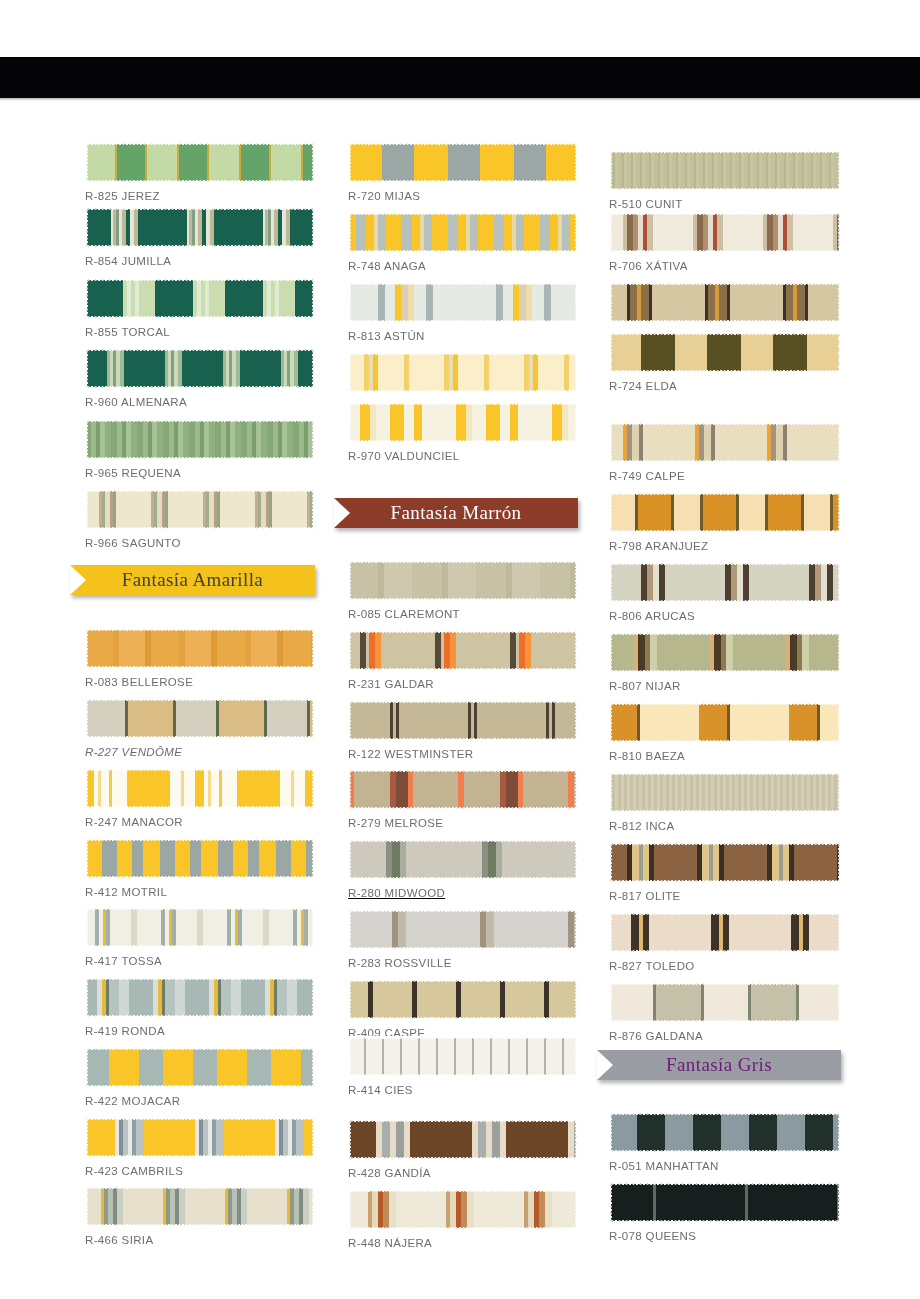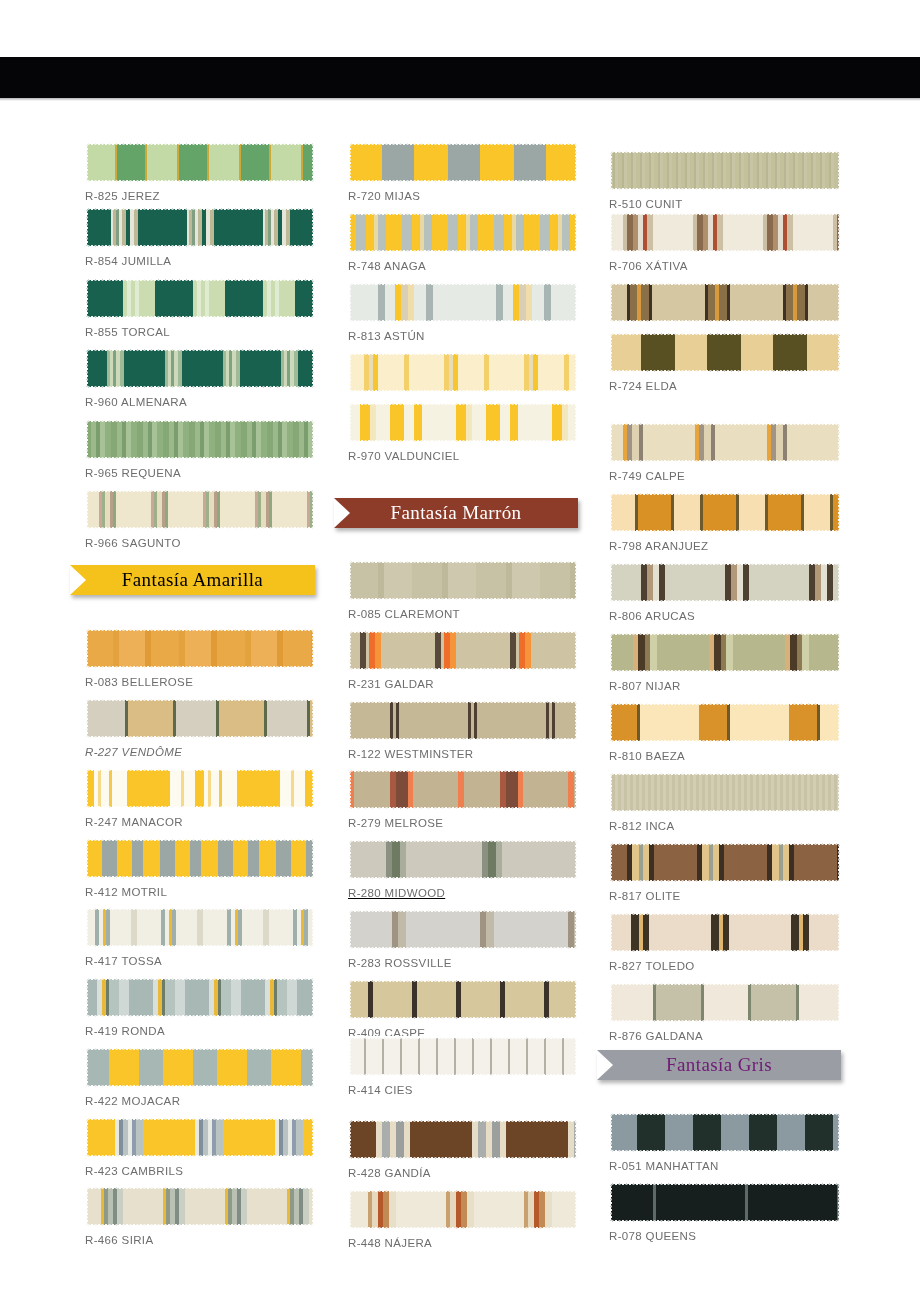--- a/index.html
+++ b/index.html
@@ -108,21 +108,21 @@
     font-size:19px;letter-spacing:.4px;
     box-shadow:2px 3px 4px rgba(0,0,0,.30);
   }
   
   .banner .body::before{
     content:"";position:absolute;left:0;top:0;
     width:16px;height:30px;background:#ffffff;
     clip-path:polygon(0 0,100% 50%,0 100%);
   }
   .banner-amarilla{left:70px;top:566px;width:245px;}
-  .banner-amarilla .body{background:#F5C11B;color:#000000;}
+  .banner-amarilla .body{background:#F5C11B;color:#404040;}
   .banner-marron{left:334px;top:499px;width:244px;}
   .banner-marron .body{background:#8E3C2A;color:#ffffff;}
   .banner-gris{left:597px;top:1051px;width:244px;}
   .banner-gris .body{background:#9A9DA4;color:#701a75;}
 </style>
 </head>
 <body>
 
 <div class="top-band"></div>
 <div class="top-band-shadow"></div>

